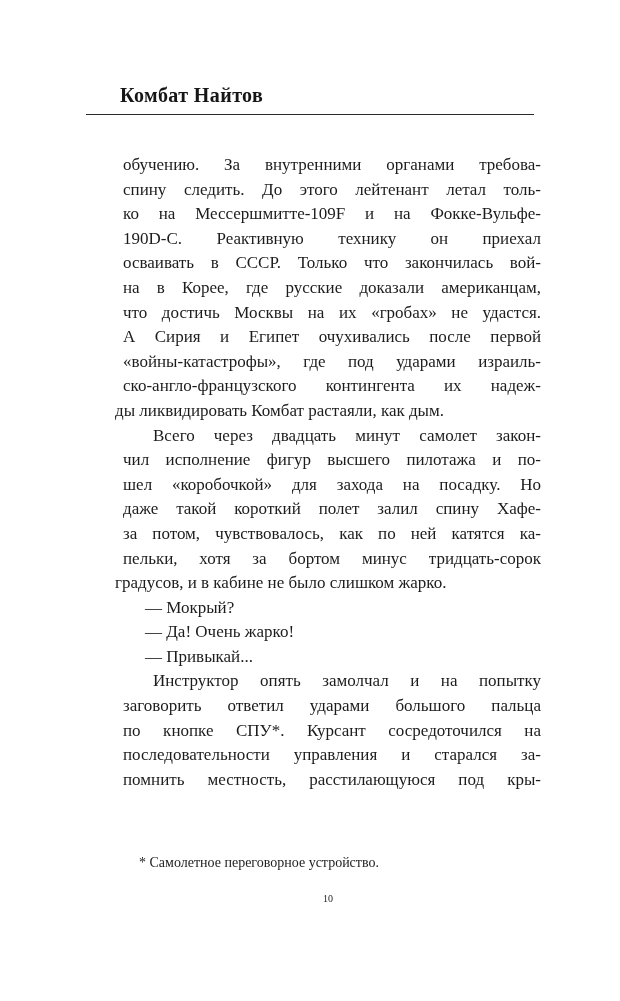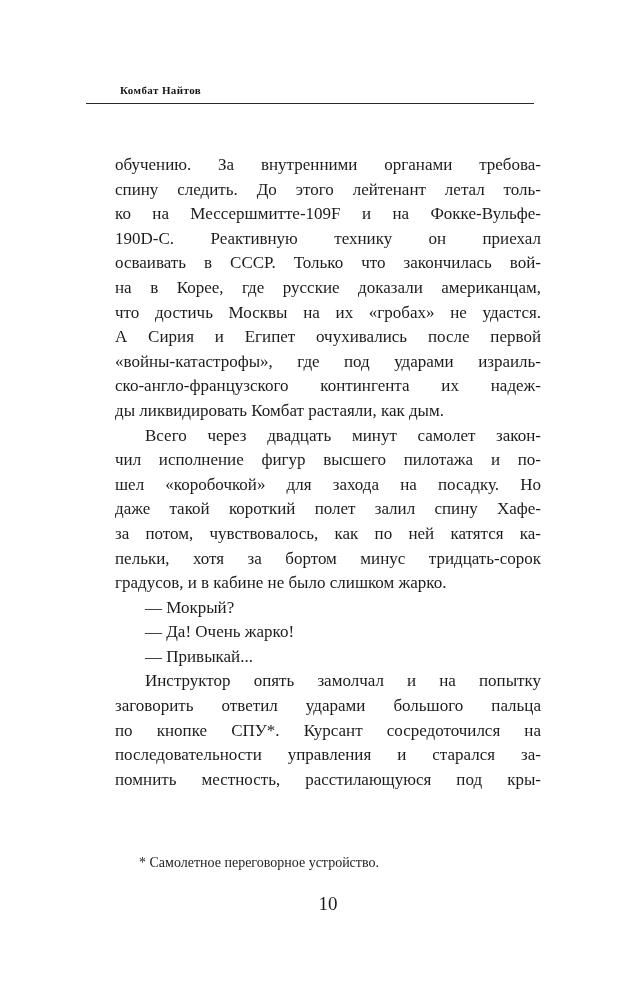--- a/index.html
+++ b/index.html
@@ -14,21 +14,21 @@
     overflow: hidden;
   }
   .running-head {
     position: absolute;
     left: 86px;
     top: 84px;
     width: 448px;
   }
   .head-title {
     font-weight: bold;
-    font-size: 11px;
+    font-size: 20px;
     letter-spacing: 0.4px;
     padding-left: 34px;
     color: #161616;
   }
   .head-rule {
     margin-top: 7px;
     border: 0;
     border-top: 1.6px solid #2a2a2a;
     height: 0;
   }
@@ -37,39 +37,40 @@
     left: 115px;
     top: 153px;
     width: 426px;
     font-size: 17px;
     line-height: 24.6px;
   }
   .line { min-height: 24.6px; }
   .line.j {
     text-align: justify;
     text-align-last: justify;
+    margin-left: 8px;
   }
   .line.i { text-indent: 30px; }
   .footnote {
     position: absolute;
     left: 115px;
     top: 854px;
     width: 426px;
     font-size: 14px;
     line-height: 18px;
     text-indent: 24px;
     color: #222222;
   }
   .page-number {
     position: absolute;
     left: 115px;
     top: 893px;
     width: 426px;
     text-align: center;
-    font-size: 19px;
+    font-size: 10px;
     color: #1c1c1c;
   }
 </style>
 </head>
 <body>
 
 <div class="page">
 
   <div class="running-head">
     <div class="head-title">Комбат Найтов</div>

